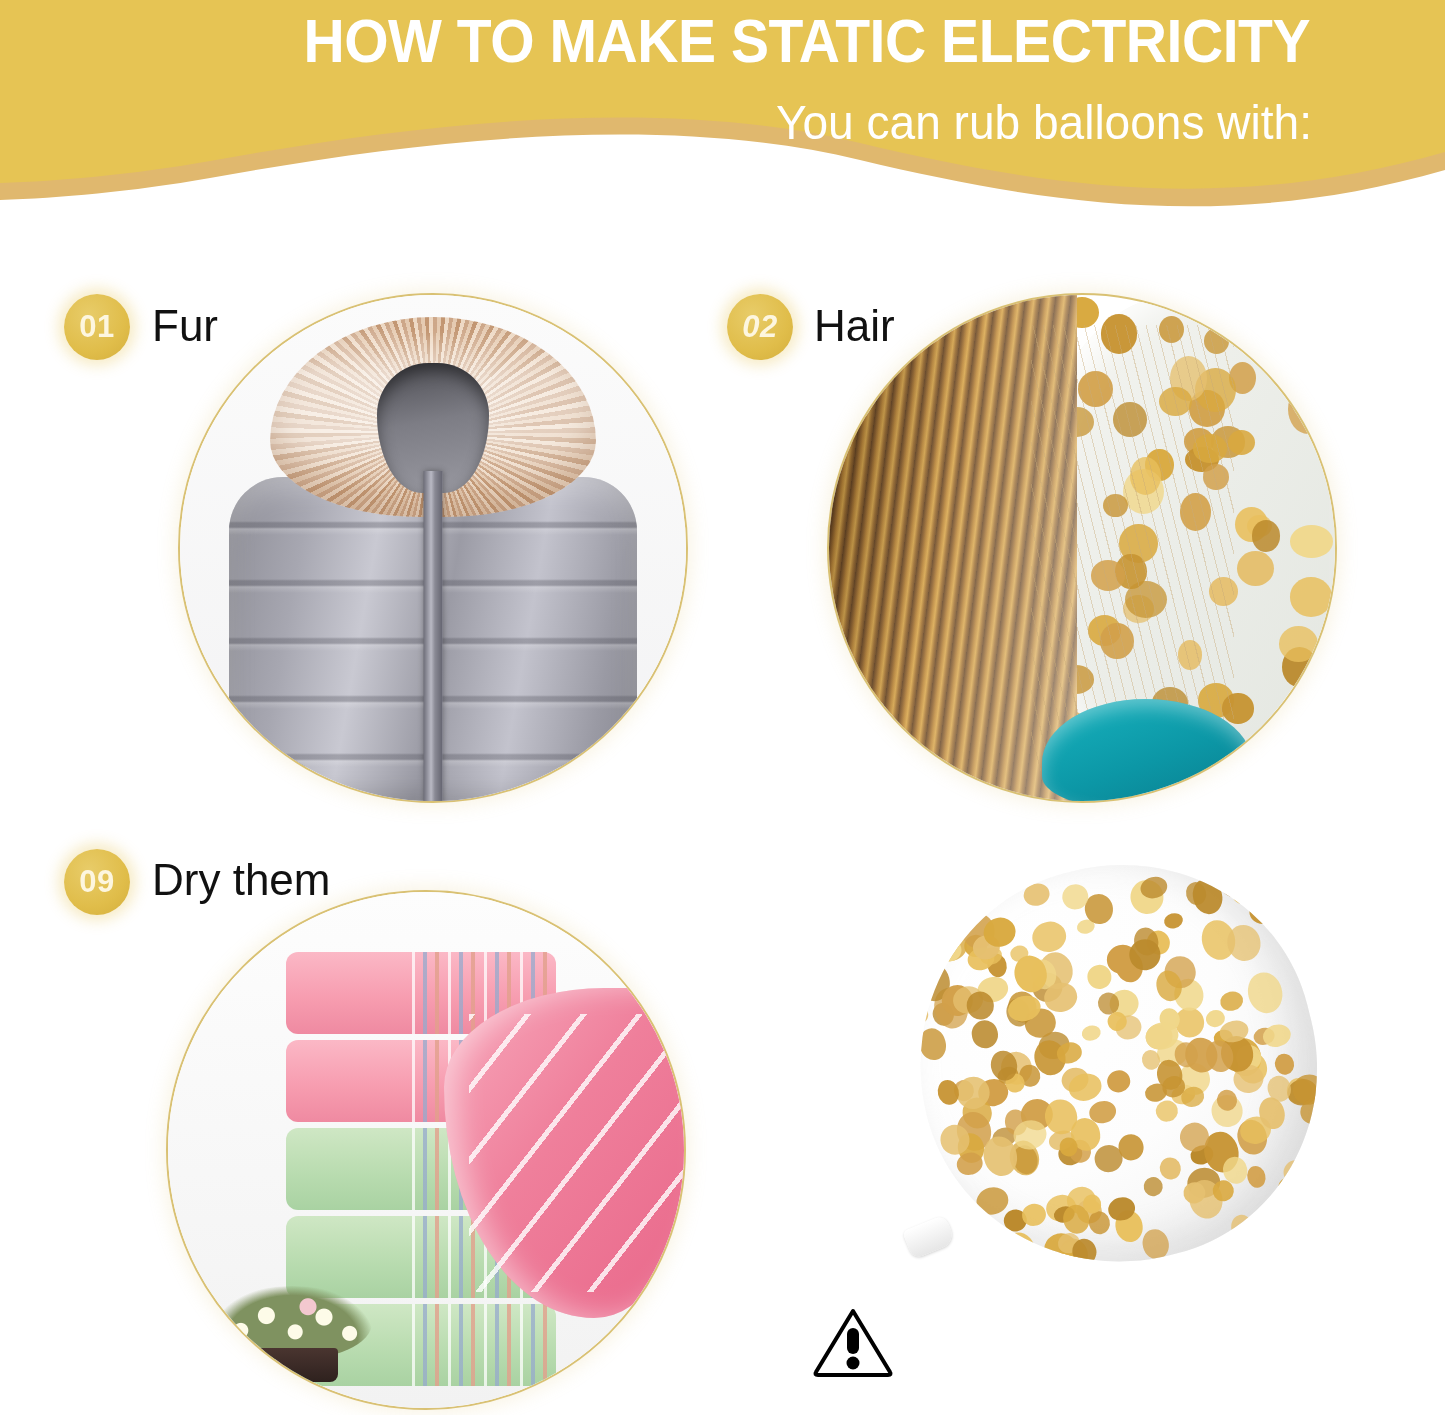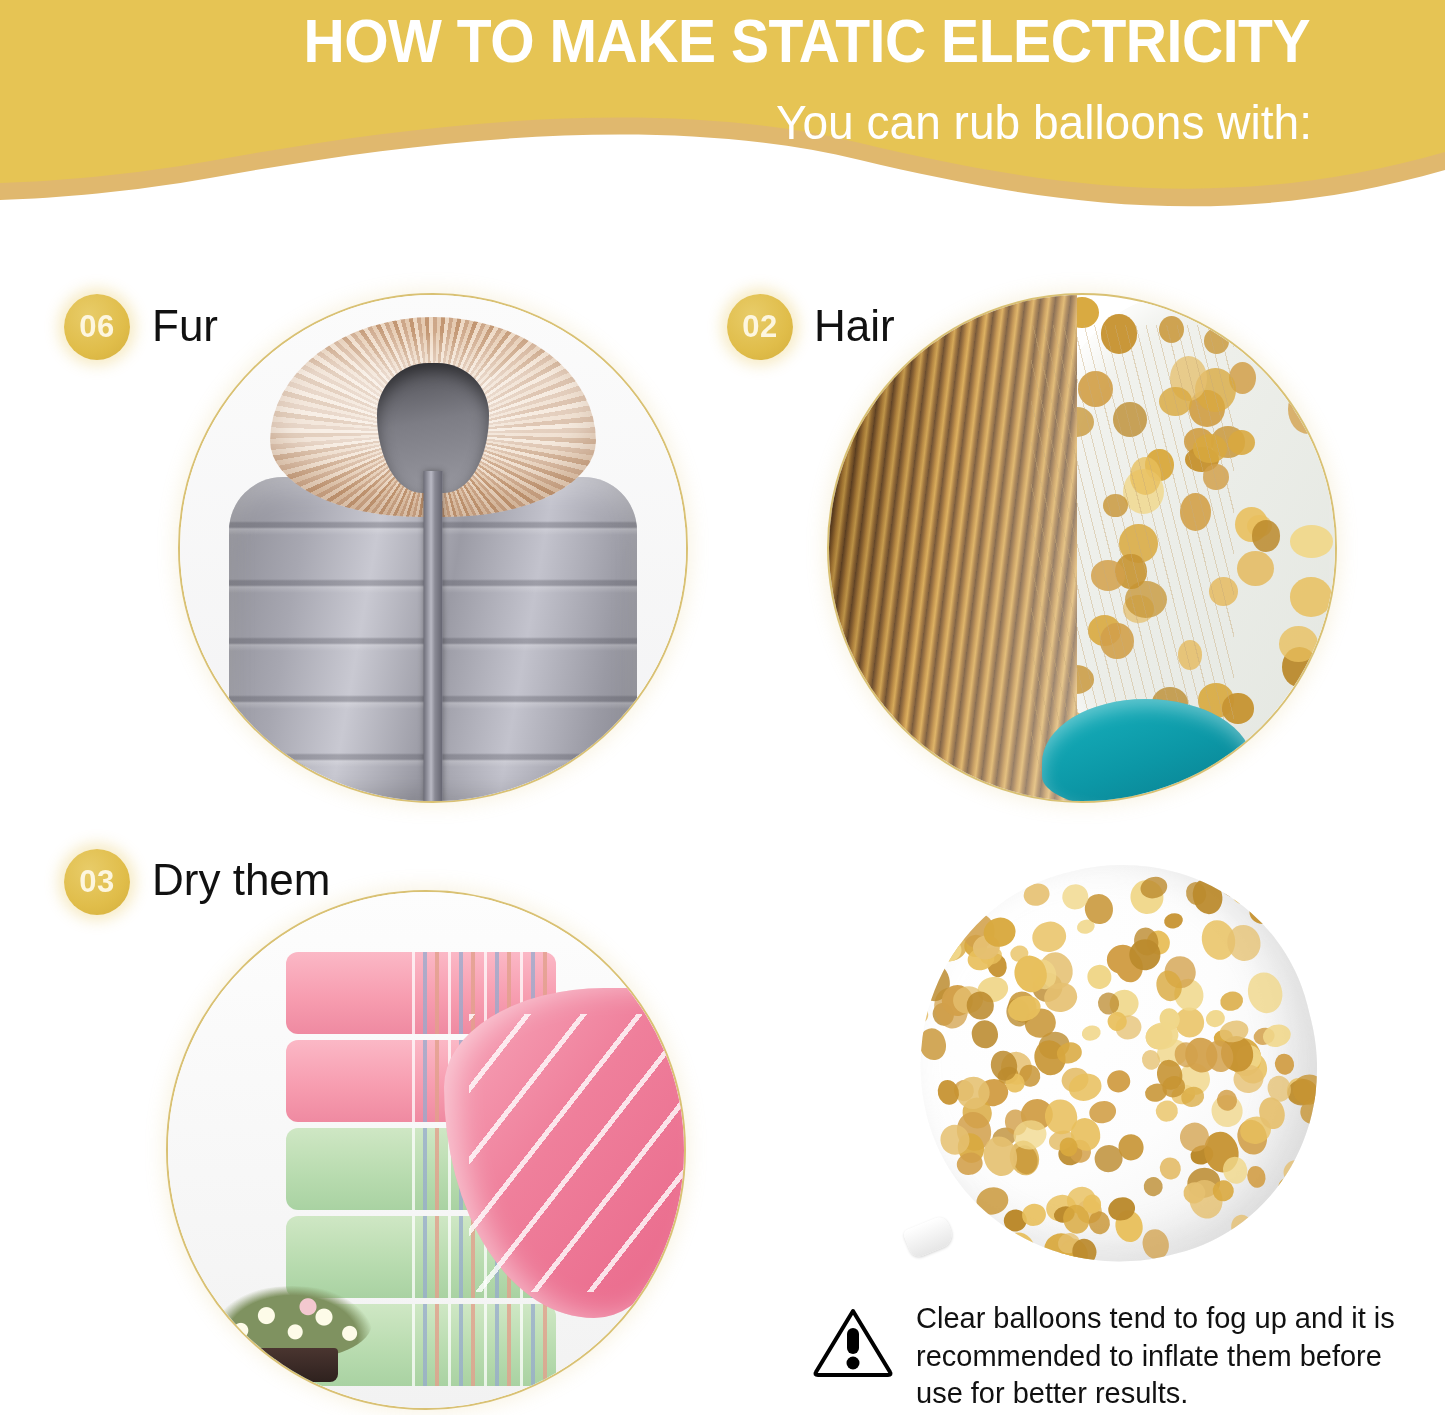--- a/index.html
+++ b/index.html
@@ -242,34 +242,34 @@
 
 <div class="header">
   <svg class="header-bg" viewBox="0 0 1445 215" preserveAspectRatio="none">
     <path d="M0,0 H1445 V170 C1230,232 1050,205 860,160 C660,112 420,140 210,178 C130,192 60,198 0,200 Z" fill="#e0b86e"></path>
     <path d="M0,0 H1445 V152 C1230,214 1050,188 860,143 C660,95 420,123 210,161 C130,175 60,181 0,183 Z" fill="#e6c454"></path>
   </svg>
   <div class="header-title">HOW TO MAKE STATIC ELECTRICITY</div>
   <div class="header-sub">You can rub balloons with:</div>
 </div>
 
-<div class="badge" style="left:64px;top:294px;">06</div>
+<div class="badge" style="left:64px;top:294px;">01</div>
 <div class="step-label" style="left:152px;top:301px;">Fur</div>
 
 <div class="photo-circle" id="circle-fur">
   <div class="jacket-wrap">
     <div class="jacket-sleeve l"></div>
     <div class="jacket-sleeve r"></div>
     <div class="jacket-body"></div>
     <div class="jacket-zip"></div>
     <div class="fur-hood"></div>
   </div>
 </div>
 
-<div class="badge" style="left:727px;top:294px;">02</div>
+<div class="badge" style="left:727px;top:294px;font-style:italic;">02</div>
 <div class="step-label" style="left:814px;top:301px;">Hair</div>
 
 <div class="photo-circle" id="circle-hair">
   <div class="balloon-side"></div>
   <div class="confetti" id="confetti-hair">
       <i style="left:81.5px;top:11.7px;width:34.7px;height:36.2px;background:#c79433;opacity:0.95"></i>
       <i style="left:137.7px;top:289.4px;width:38.9px;height:33.8px;background:#e5c070;opacity:0.88"></i>
       <i style="left:123.5px;top:147.4px;width:43.7px;height:35.5px;background:#c79433;opacity:0.93"></i>
       <i style="left:119.8px;top:197.7px;width:38.2px;height:35.4px;background:#e8bf5c;opacity:0.82"></i>
       <i style="left:26.4px;top:416.3px;width:34.4px;height:41.8px;background:#f0d78a;opacity:0.86"></i>
@@ -377,21 +377,21 @@
       <i style="left:366.0px;top:446.5px;width:36.8px;height:38.1px;background:#d9a93f;opacity:0.97"></i>
       <i style="left:135.4px;top:452.3px;width:37.5px;height:30.6px;background:#e5c070;opacity:0.93"></i>
       <i style="left:39.5px;top:459.2px;width:30.3px;height:31.8px;background:#c79433;opacity:0.94"></i>
       <i style="left:98.0px;top:336.4px;width:40.4px;height:38.9px;background:#e5c070;opacity:0.99"></i>
     </div>
   <div class="hair-side"></div>
   <div class="hair-strands"></div>
   <div class="teal-blob"></div>
 </div>
 
-<div class="badge" style="left:64px;top:849px;">03</div>
+<div class="badge" style="left:64px;top:849px;">09</div>
 <div class="step-label" style="left:152px;top:855px;">Dry them</div>
 
 <div class="photo-circle" id="circle-towel">
   <div class="towel-scene">
     <div class="towel pink" style="top:60px;">
         <span class="stripes"></span>
       </div>
     <div class="towel pink" style="top:148px;">
         <span class="stripes"></span>
       </div>
@@ -599,14 +599,13 @@
 <div class="balloon-neck"></div>
 
 <div class="warn">
   <span class="warn-icon">
     <svg width="82" height="72" viewBox="0 0 82 72">
       <path d="M41 5 L78 66 Q80 69 76 69 L6 69 Q2 69 4 66 Z" fill="none" stroke="#000" stroke-width="4" stroke-linejoin="round"></path>
       <rect x="35" y="22" width="12" height="26" rx="6" fill="#000"></rect>
       <circle cx="41" cy="57" r="6.5" fill="#000"></circle>
     </svg>
   </span>
-  <span class="warn-text">Clear balloons tend to fog up and it is recommended to inflate them before use for better results.</span>
 </div>
 
 </body></html>

